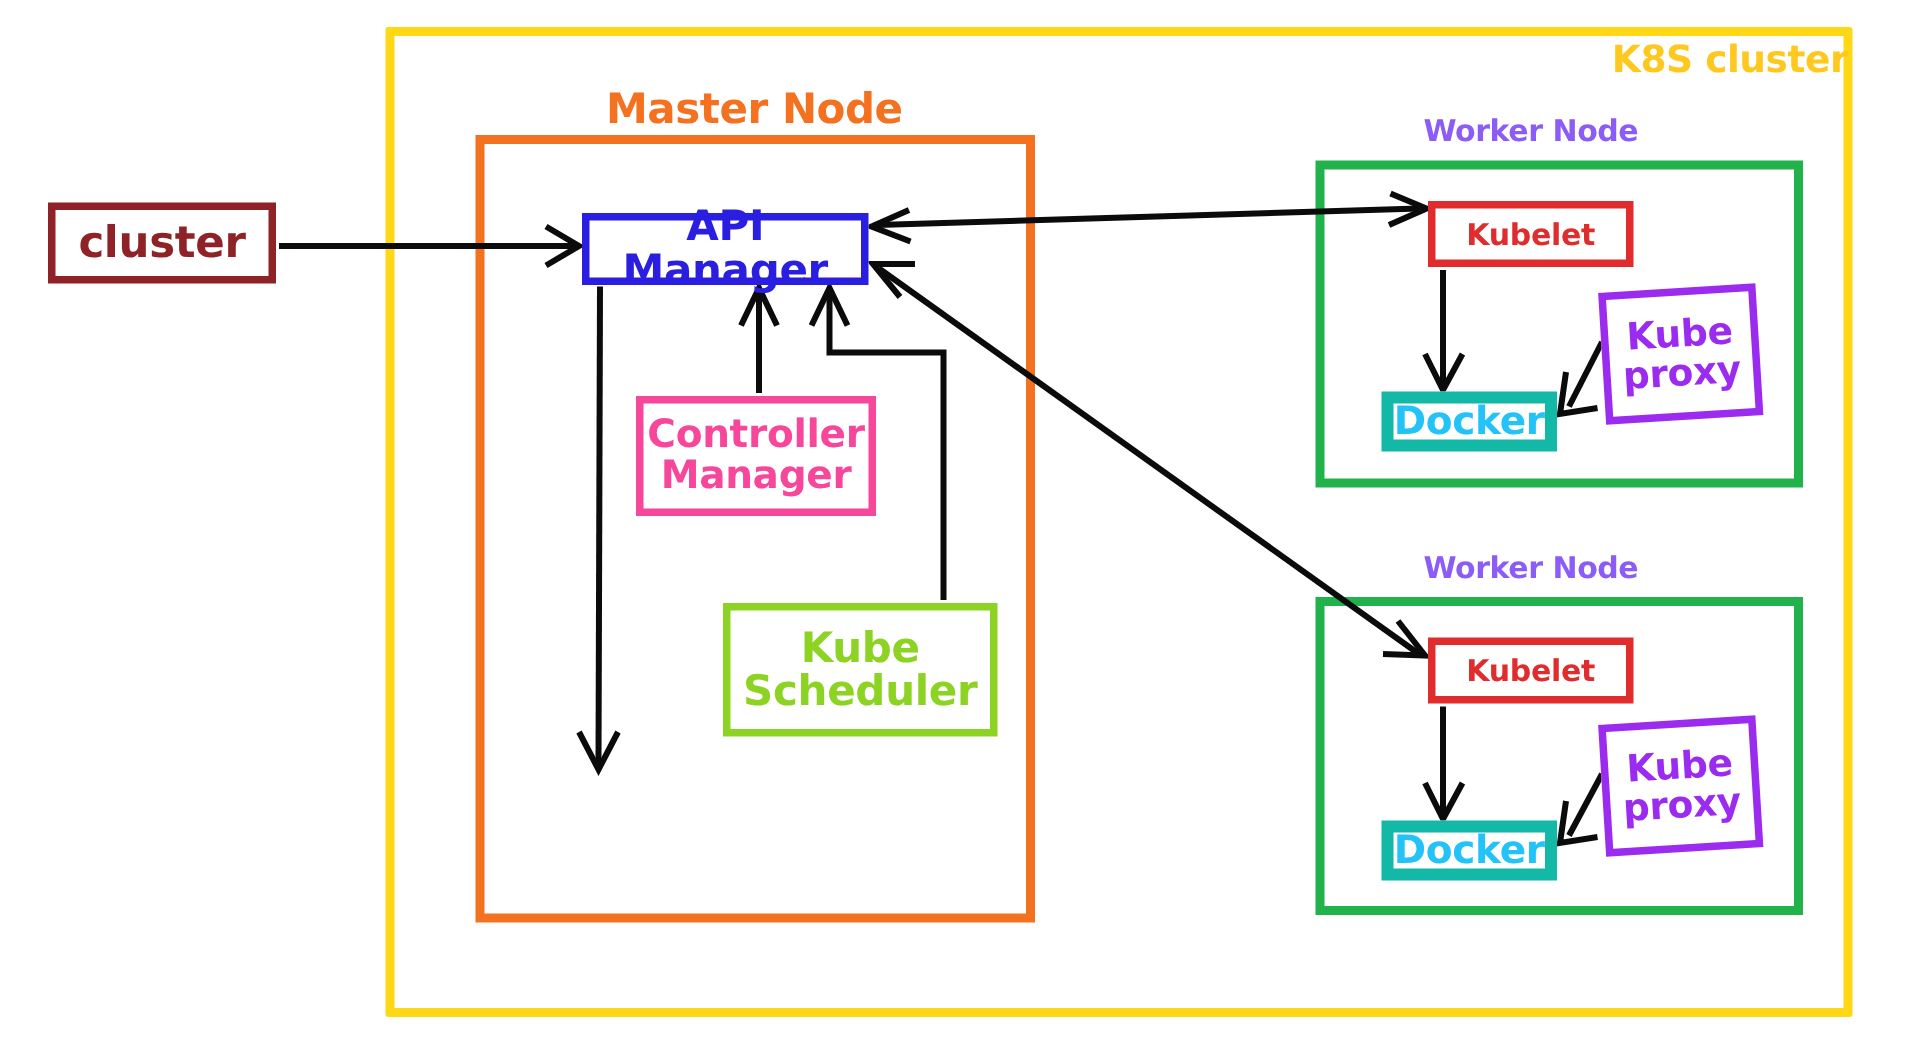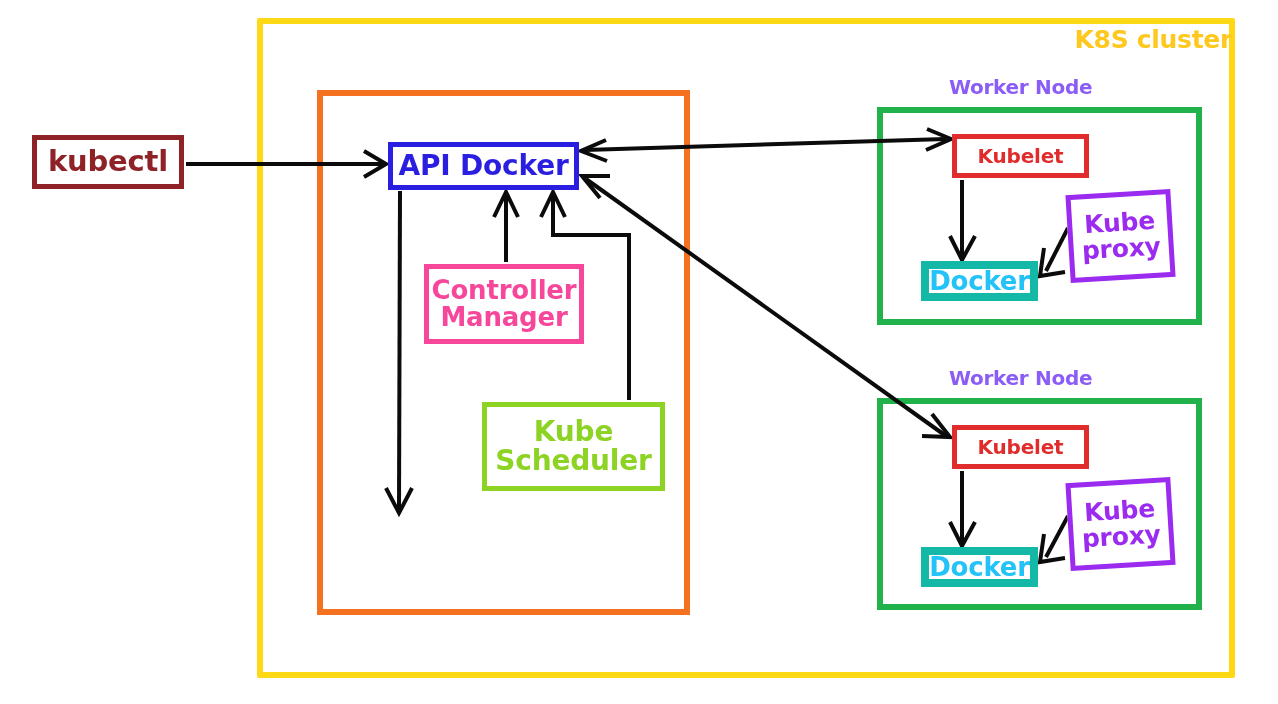--- a/index.html
+++ b/index.html
@@ -164,20 +164,21 @@
 </style>
 </head>
 <body>
 
 <div id="canvas">
 
   <div class="group" id="cluster-frame"></div>
   <div class="group-label" id="cluster-label">K8S cluster</div>
 
   <div class="group" id="master-frame"></div>
+  <div class="group-label" id="master-label">Master Node</div>
 
   <div class="group worker-frame" id="worker1-frame"></div>
   <div class="group-label worker-label" id="worker1-label">Worker Node</div>
 
   <div class="group worker-frame" id="worker2-frame"></div>
   <div class="group-label worker-label" id="worker2-label">Worker Node</div>
 
   <svg id="arrows" viewBox="0 0 1278 704">
 
     <g>
@@ -227,25 +228,25 @@
       <path class="ahead" d="M 950 522 L 962 546 L 975 522"></path>
     </g>
 
     <g>
       <line x1="1068" y1="516" x2="1046" y2="557"></line>
       <path class="ahead" d="M 1044 534 L 1040 562 L 1065 558"></path>
     </g>
   </svg>
 
   <div class="node" id="kubectl-box">
-    <span>kubectl</span>
+    <span>cluster</span>
   </div>
 
   <div class="node" id="apiserver-box">
-    <span>API Docker</span>
+    <span>API Manager</span>
   </div>
 
   <div class="node" id="controller-box">
     <span>
       <span>Controller</span>
       <span>Manager</span>
     </span>
   </div>
 
   <div class="node" id="scheduler-box">

